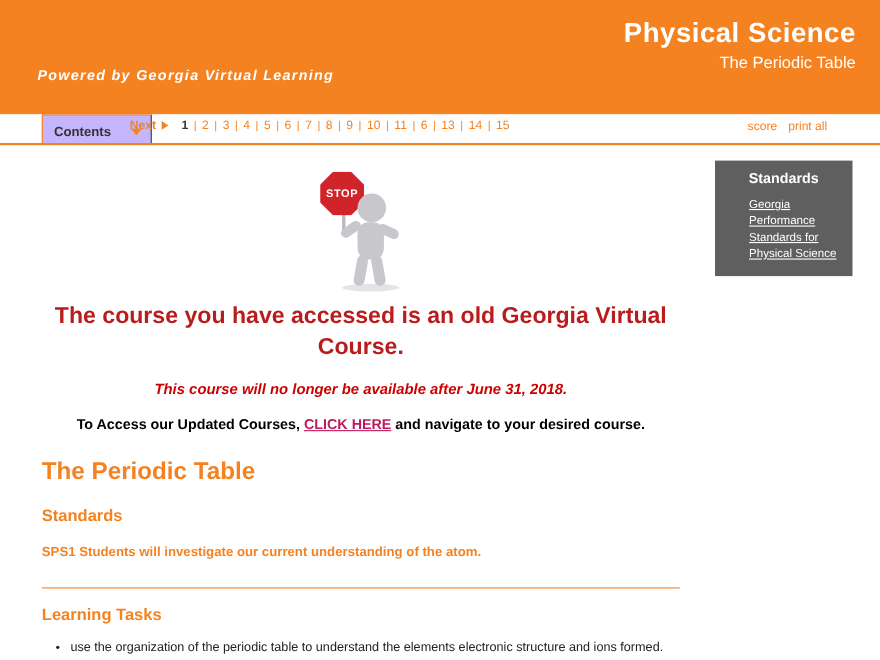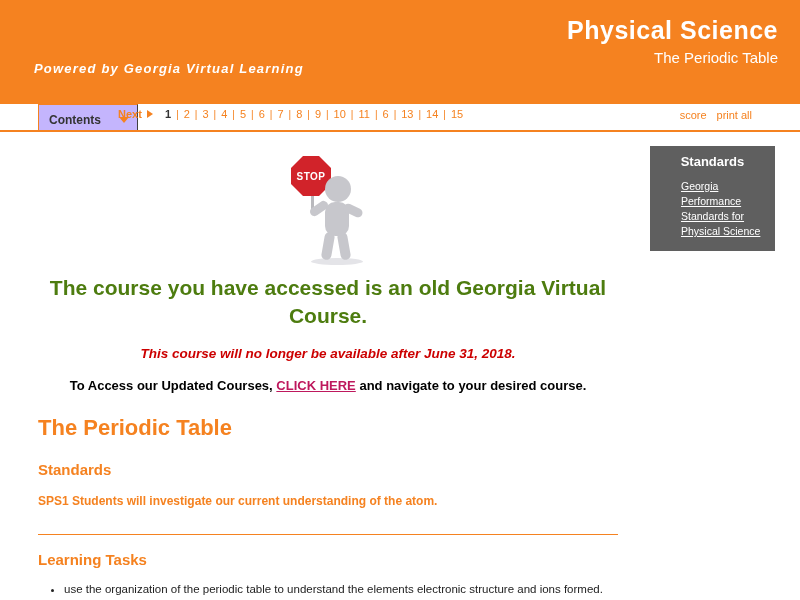--- a/index.html
+++ b/index.html
@@ -262,21 +262,21 @@
     top: 104px;
     width: 52px;
     height: 7px;
     border-radius: 50%;
     background: #e4e4e8;
   }
 
   .notice-title {
     font-size: 21px;
     font-weight: bold;
-    color: #4d7c0f;
+    color: #b91c1c;
     text-align: center;
     line-height: 28px;
     margin: 4px 0 0 0;
   }
   .notice-warning {
     font-size: 13.5px;
     font-weight: bold;
     font-style: italic;
     color: #cc0000;
     text-align: center;

